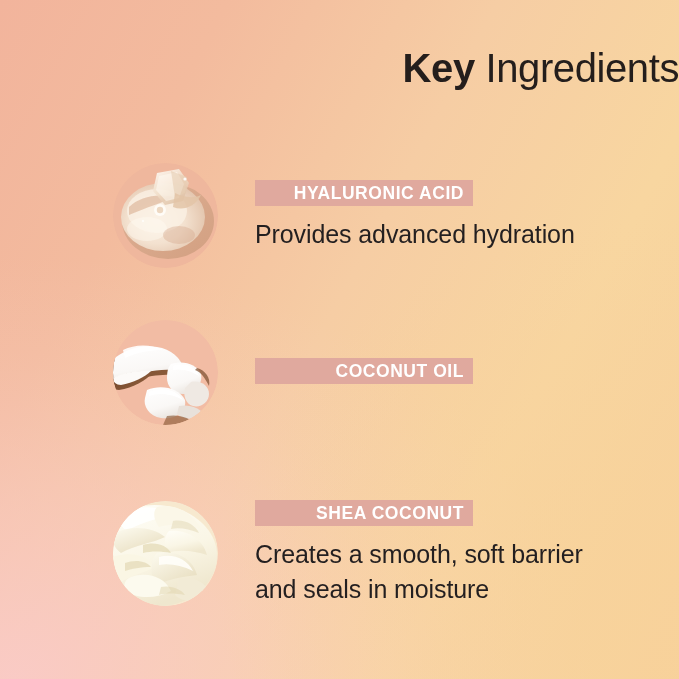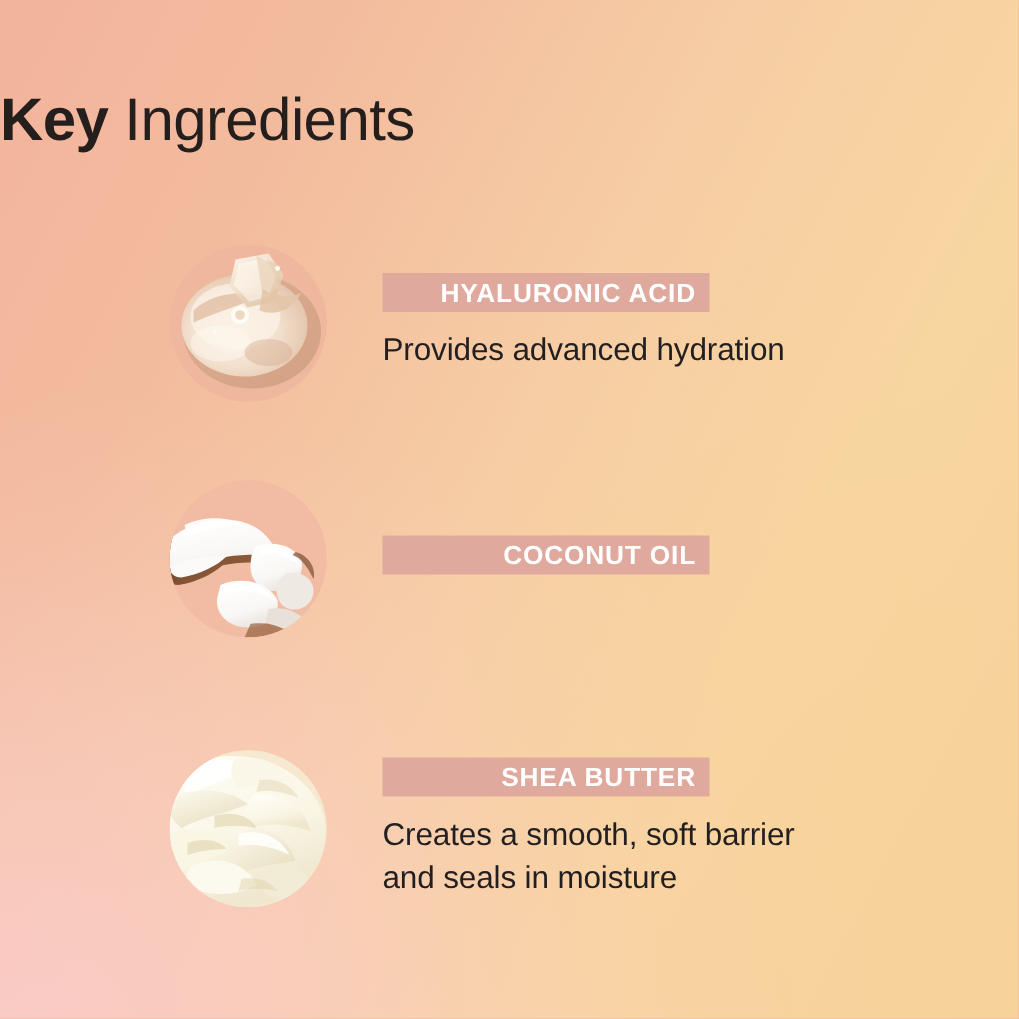--- a/index.html
+++ b/index.html
@@ -44,22 +44,22 @@
         rgba(248,210,155,0.85) 0%,
         rgba(248,210,157,0.40) 40%,
         rgba(248,212,160,0) 72%);
     pointer-events:none;
   }
 
   
   #page-title {
     position:absolute;
     left:0; right:0;
-    top:58px;
-    text-align:left;
+    top:46px;
+    text-align:right;
     font-size:40px;
     line-height:1.12;
     letter-spacing:-0.4px;
     color:#241E1C;
     white-space:nowrap;
   }
   #page-title .t-strong { font-weight:700; }
   #page-title .t-light  { font-weight:400; }
 
   
@@ -97,21 +97,21 @@
     font-size:17.5px;
     font-weight:700;
     letter-spacing:0.55px;
     white-space:nowrap;
     overflow:hidden;
     text-align:right;
   }
 
   .ing-desc {
     margin-top:7px;
-    font-size:21px;
+    font-size:25px;
     line-height:1.38;
     letter-spacing:-0.1px;
     color:#231F20;
     font-weight:400;
     white-space:pre-line;
   }
 </style>
 </head>
 <body>
 
@@ -242,19 +242,19 @@
           <path d="M18 76 C34 70 52 76 58 90 C44 98 24 98 12 90 C10 84 12 78 18 76 Z" fill="#FCFAEE"></path>
           <path d="M66 78 C80 74 94 82 98 94 C86 102 70 102 62 94 Z" fill="#F2EBD6"></path>
           <path d="M30 44 C42 40 54 44 58 52 C48 50 38 50 30 52 Z" fill="#E3D8B4" opacity="0.7"></path>
           <path d="M12 62 C22 58 34 60 38 66 C28 66 18 68 12 70 Z" fill="#E0D4AE" opacity="0.6"></path>
           <path d="M60 20 C72 18 82 24 86 32 C76 28 66 26 58 28 Z" fill="#E6DCBC" opacity="0.6"></path>
           <path d="M48 86 C58 84 68 88 72 94 C62 92 52 92 46 94 Z" fill="#DFD3AC" opacity="0.5"></path>
         </g>
       </svg>
     </div>
     <div class="ing-text">
-      <div class="ing-label">SHEA BUTTER</div>
+      <div class="ing-label">SHEA COCONUT</div>
       <div class="ing-desc">Creates a smooth, soft barrier
 and seals in moisture</div>
     </div>
   </div>
 
 </div>
 
 </body></html>

